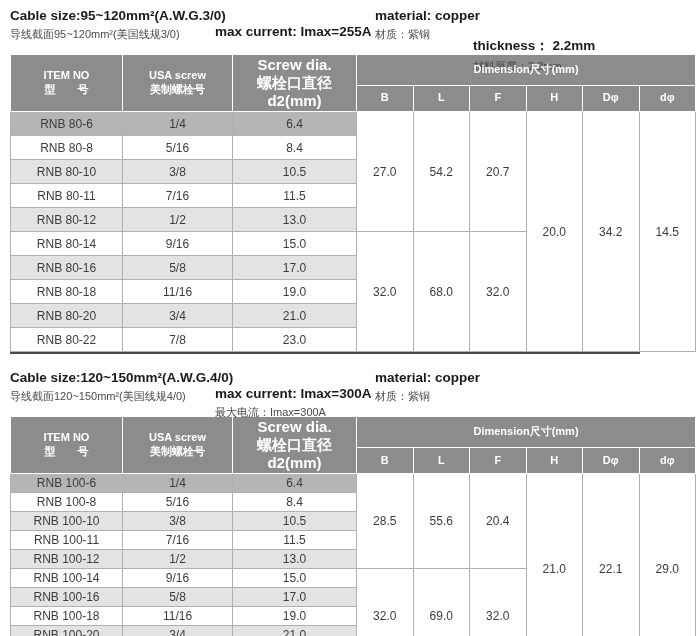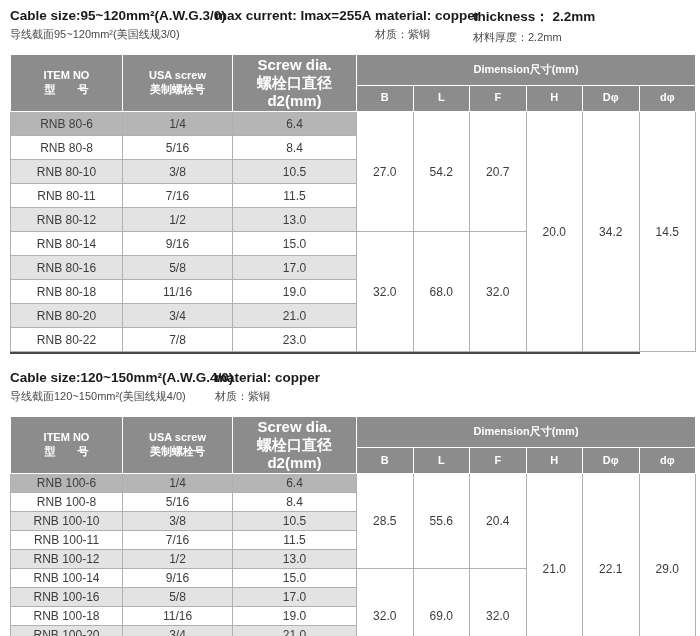--- a/index.html
+++ b/index.html
@@ -11,21 +11,21 @@
   html,body{margin:0;padding:0;background:#fff;}
   body{width:700px;height:636px;font-family:"Liberation Sans","DejaVu Sans",sans-serif;}
   .page{position:relative;width:700px;height:636px;overflow:hidden;background:#fff;}
   .spec-section{margin-left:10px;margin-right:4px;}
   .sec1{padding-top:8px;}
   .sec2{margin-top:16px;}
   .info-row{display:flex;align-items:flex-start;height:46px;}
   .info-item{white-space:nowrap;}
   .info-item .en{font-weight:bold;font-size:13.5px;color:var(--title-text);}
   .info-item .cn{font-size:11px;color:var(--subtitle-text);margin-top:4px;}
-  .c1{width:205px;} .c2{width:160px;} .c3{width:98px;} .c4{flex:1;}
+  .c1{width:205px;} .c2{width:160px;margin-top:16px;} .c3{width:98px;} .c4{flex:1;margin-top:29px;}
   .table-wrap{width:630px;border-bottom:2px solid var(--table-bottom);}
   table.spec-table{border-collapse:collapse;width:686px;table-layout:fixed;}
   col.col-item{width:112px;} col.col-screw{width:110px;} col.col-dia{width:124px;}
   thead th{background:var(--header-bg);color:var(--header-text);border:1px solid #fff;
     font-size:11px;font-weight:bold;text-align:center;vertical-align:middle;padding:1px 0;line-height:1.25;}
   thead th span{display:block;}
   th.th-dia span{font-size:15px;line-height:1.2;font-weight:bold;}
   .sec1 tr.dim-group th{height:19px;} .sec1 tr.dim-sub th{height:16px;}
   .sec2 tr.dim-group th{height:22px;} .sec2 tr.dim-sub th{height:18px;}
   tbody td{border:1px solid var(--grid-line);font-size:12px;color:var(--cell-text);
@@ -163,20 +163,24 @@
       </table>
     </div>
   </section>
 
   <section class="spec-section sec2">
     <div class="info-row">
       <div class="info-item c1">
         <div class="en">Cable size:120~150mm²(A.W.G.4/0)</div>
         <div class="cn">导线截面120~150mm²(美国线规4/0)</div>
       </div>
+      <div class="info-item c2">
+        <div class="en">max current: Imax=300A</div>
+        <div class="cn">最大电流：Imax=300A</div>
+      </div>
       <div class="info-item c3">
         <div class="en">material: copper</div>
         <div class="cn">材质：紫铜</div>
       </div>
     </div>
 
     <div class="table-wrap">
       <table class="spec-table">
         <colgroup>
           <col class="col-item">

